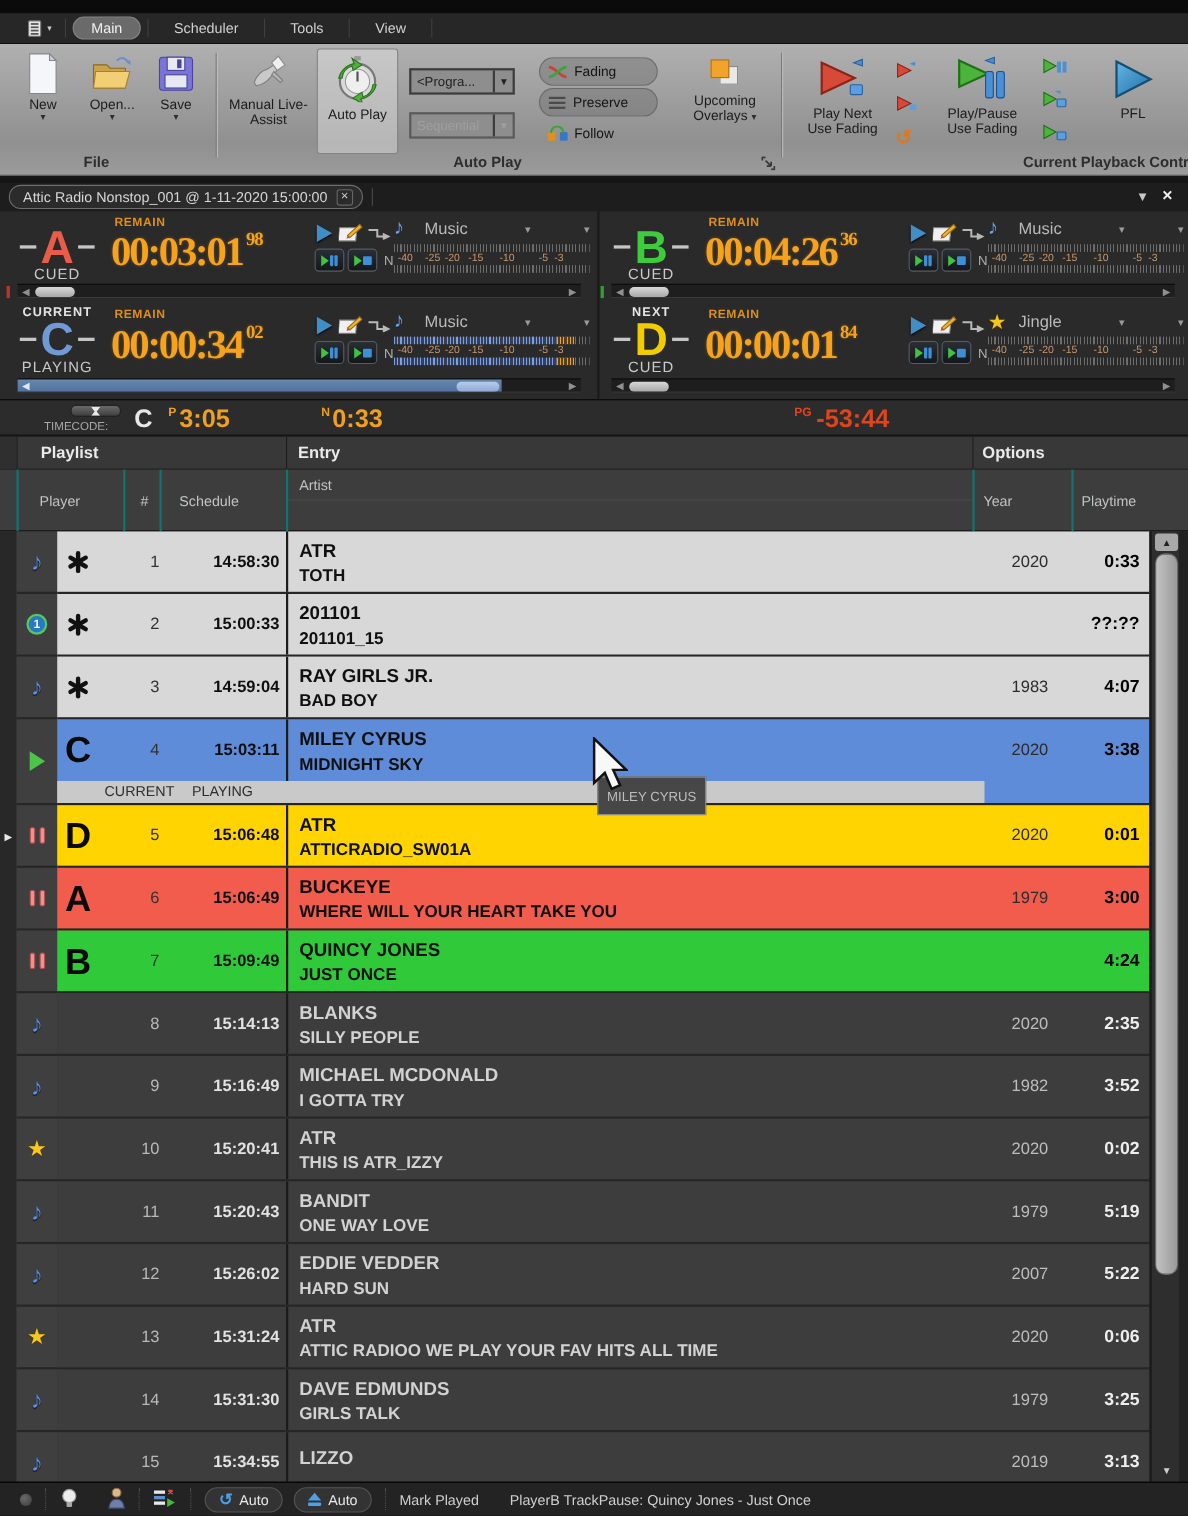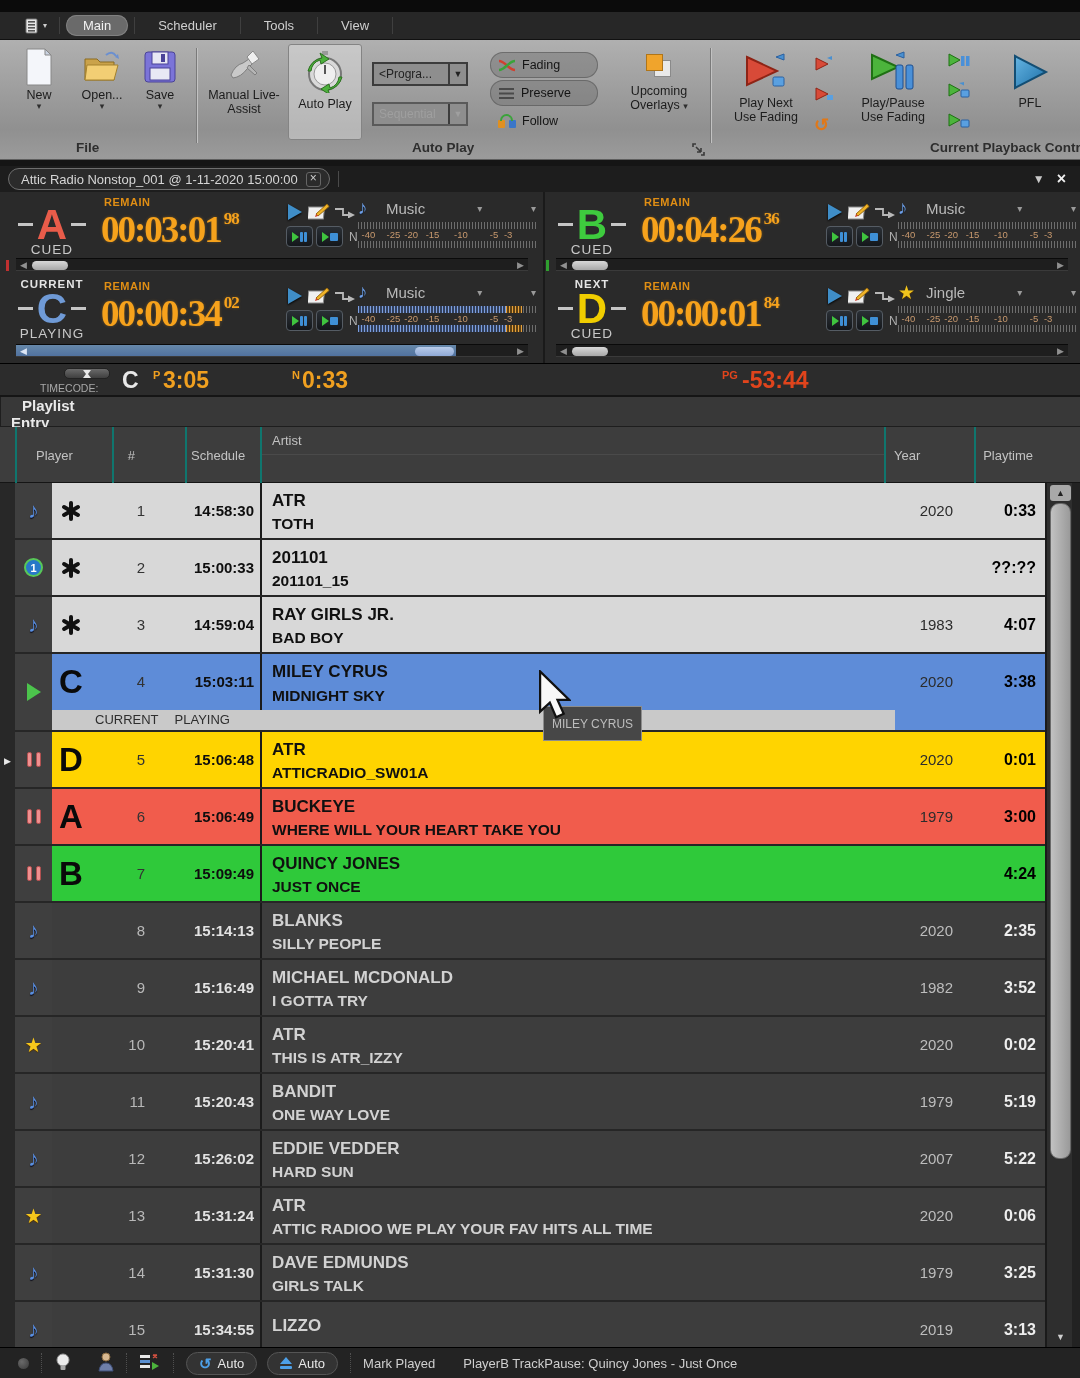--- a/index.html
+++ b/index.html
@@ -103,21 +103,21 @@
   #tc-btn{position:absolute;left:64px;top:4px;width:46px;height:11px;background:linear-gradient(#6a6a6a,#3f3f3f);border-radius:5px;border:1px solid #222;display:flex;align-items:center;justify-content:center;}
   #tc-label{position:absolute;left:40px;top:18px;font-size:10.5px;color:#a8a8a8;}
   .tcval{position:absolute;top:3px;font-size:23px;font-weight:bold;color:#f0a020;}
   .tcsup{position:absolute;top:5px;font-size:11px;font-weight:bold;color:#f0a020;}
   #tc-player{left:122px;color:#e8e8e8;}
   #tc-p-sup{left:153px;} #tc-p{left:163px;}
   #tc-n-sup{left:292px;} #tc-n{left:302px;}
   #tc-pg-sup{left:722px;color:#e0441c;} #tc-pg{left:742px;color:#e0441c;}
 
   
-  #hgroup{left:0;top:397px;width:1080px;height:30px;background:#383838;display:flex;border-bottom:1px solid #1e1e1e;color:#eaeaea;font-size:15px;font-weight:bold;flex-direction:column;}
+  #hgroup{left:0;top:397px;width:1080px;height:30px;background:#383838;display:flex;border-bottom:1px solid #1e1e1e;color:#eaeaea;font-size:15px;font-weight:bold;}
   #hgroup .hc{display:flex;align-items:center;border-left:1px solid #1e1e1e;}
   #hcols{left:0;top:427px;width:1080px;height:56px;background:#3d3d3d;border-bottom:1px solid #151515;color:#c2c2c2;font-size:13px;}
   #hcols .cc2{position:absolute;top:0;height:56px;display:flex;align-items:center;border-left:2px solid #0f766e;}
   #entryhead{border-left:1px solid #242424;}
   #entryhead div{height:28px;display:flex;align-items:center;padding-left:10px;}
   #entryhead div:first-child{border-bottom:1px solid #4a4a4a;}
 
   
   #rowsview{left:0;top:483px;width:1080px;height:864px;overflow:hidden;background:#2e2e2e;}
   #rows{position:absolute;left:0;top:0;width:1045px;}
@@ -658,21 +658,21 @@
 <div id="hgroup" class="abs">
   <div style="width:15px;background:#2f2f2f;"></div>
   <div class="hc" style="width:245px;padding-left:21px;">Playlist</div>
   <div class="hc" style="width:624px;padding-left:10px;">Entry</div>
   <div class="hc" style="flex:1;padding-left:8px;">Options</div>
 </div>
 
 <div id="hcols" class="abs">
   <div class="cc2" style="left:15px;width:97px;padding-left:19px;">Player</div>
   <div class="cc2" style="left:112px;width:33px;justify-content:flex-end;padding-right:10px;">#</div>
-  <div class="cc2" style="left:145px;width:115px;padding-left:4px;margin-left:40px;">Schedule</div>
+  <div class="cc2" style="left:145px;width:115px;padding-left:16px;">Schedule</div>
   <div class="cc2" id="entryhead" style="left:260px;width:624px;display:block;">
     <div>Artist</div>
   </div>
   <div class="cc2" style="left:884px;width:90px;padding-left:8px;">Year</div>
   <div class="cc2" style="left:974px;width:71px;justify-content:flex-end;padding-right:12px;">Playtime</div>
 </div>
 
 <div id="rowsview" class="abs">
   <div id="rows">
       <div class="prow" style="height: 57px;">

